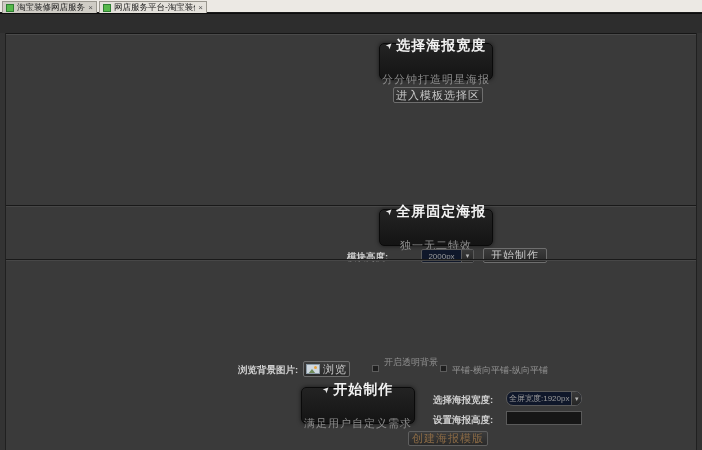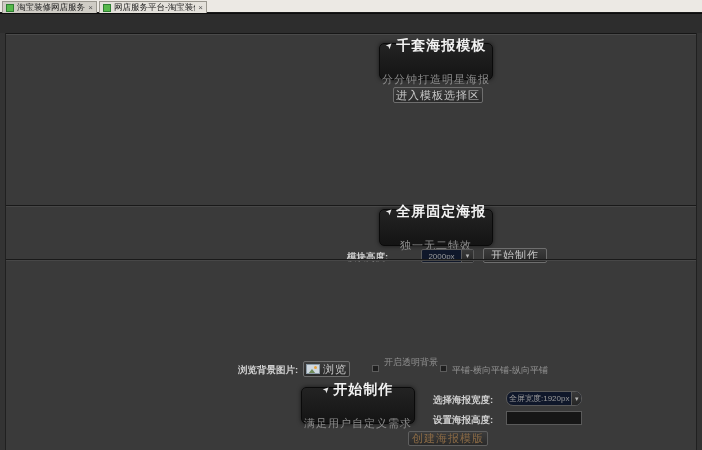--- a/index.html
+++ b/index.html
@@ -85,21 +85,21 @@
   </div>
 
   <div class="topstrip"></div>
 
   <div class="content">
 
     <div class="sec sec1">
       <div class="titlebox" style="left:373px; top:9px;">
         <div class="titlerow">
           <span class="cursor-ic">➤</span>
-          <span class="titletxt">千套海报模板</span>
+          <span class="titletxt">选择海报宽度</span>
         </div>
         <div class="subtxt">分分钟打造明星海报</div>
       </div>
       <div class="btn" style="left:387px; top:53px; width:90px; height:16px;">进入模板选择区</div>
     </div>
 
     <div class="sec sec2">
       <div class="titlebox" style="left:373px; top:3px;">
         <div class="titlerow">
           <span class="cursor-ic">➤</span>

